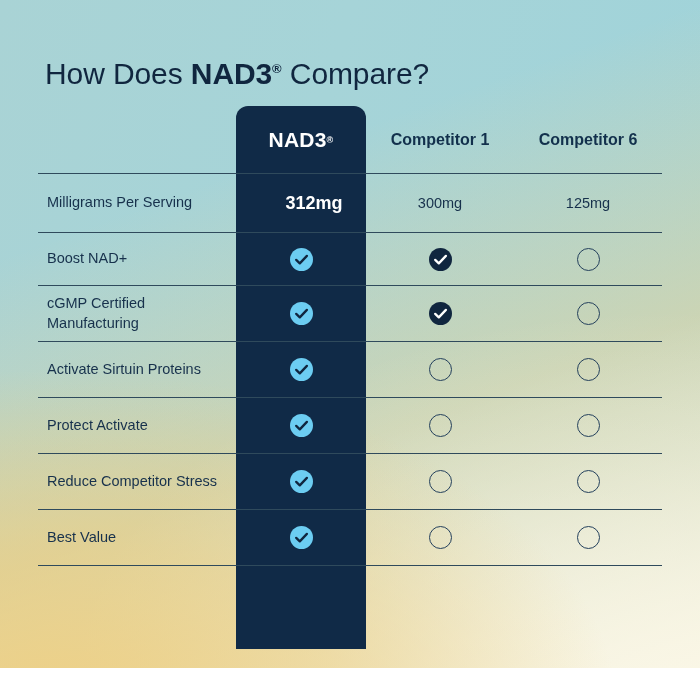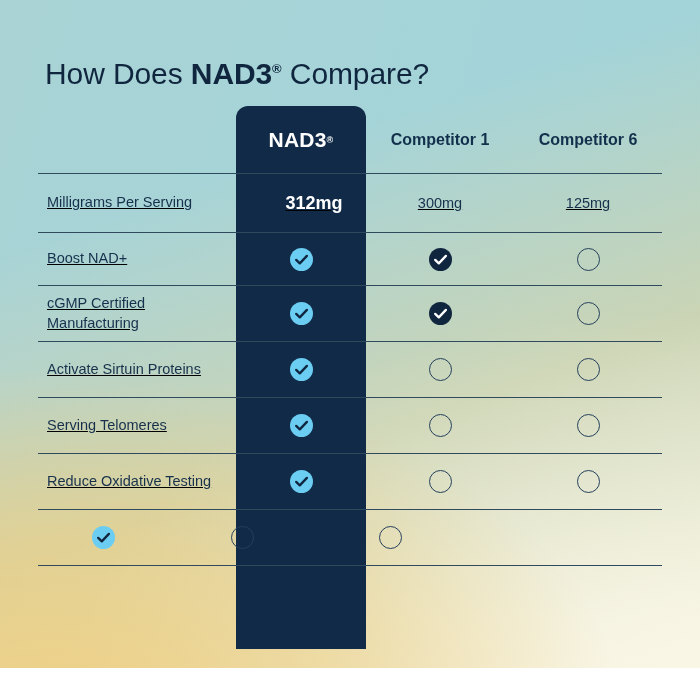--- a/index.html
+++ b/index.html
@@ -95,21 +95,20 @@
   .row {
     display: flex;
     align-items: stretch;
     position: relative;
   }
   .row.head {
     height: 67px;
   }
   .row.body {
     border-top: 1.5px solid #2f4a5c;
-    text-decoration: underline;
   }
   .row.last-line {
     border-bottom: 1.5px solid #2f4a5c;
   }
 
   .c-label {
     width: 198px;
     flex: none;
     display: flex;
     align-items: center;
@@ -268,54 +267,55 @@
         </div>
         <div class="c-val c-comp">
           <span class="mark empty"></span>
         </div>
         <div class="c-val c-comp">
           <span class="mark empty"></span>
         </div>
       </div>
 
       <div class="row body feat-row tall">
-        <div class="c-label">Serving Telomeres</div>
+        <div class="c-label">Protect Activate</div>
         <div class="c-val c-nad3">
           <span class="mark check-light">
             <svg width="23" height="23" viewBox="0 0 23 23">
                 <path d="M6.2 11.9 L9.8 15.4 L16.9 7.9" fill="none" stroke="#10263f" stroke-width="2.3" stroke-linecap="round" stroke-linejoin="round"></path>
               </svg>
           </span>
         </div>
         <div class="c-val c-comp">
           <span class="mark empty"></span>
         </div>
         <div class="c-val c-comp">
           <span class="mark empty"></span>
         </div>
       </div>
 
       <div class="row body feat-row tall">
-        <div class="c-label">Reduce Oxidative Testing</div>
+        <div class="c-label">Reduce Competitor Stress</div>
         <div class="c-val c-nad3">
           <span class="mark check-light">
             <svg width="23" height="23" viewBox="0 0 23 23">
                 <path d="M6.2 11.9 L9.8 15.4 L16.9 7.9" fill="none" stroke="#10263f" stroke-width="2.3" stroke-linecap="round" stroke-linejoin="round"></path>
               </svg>
           </span>
         </div>
         <div class="c-val c-comp">
           <span class="mark empty"></span>
         </div>
         <div class="c-val c-comp">
           <span class="mark empty"></span>
         </div>
       </div>
 
       <div class="row body feat-row tall last-line">
+        <div class="c-label">Best Value</div>
         <div class="c-val c-nad3">
           <span class="mark check-light">
             <svg width="23" height="23" viewBox="0 0 23 23">
                 <path d="M6.2 11.9 L9.8 15.4 L16.9 7.9" fill="none" stroke="#10263f" stroke-width="2.3" stroke-linecap="round" stroke-linejoin="round"></path>
               </svg>
           </span>
         </div>
         <div class="c-val c-comp">
           <span class="mark empty"></span>
         </div>

